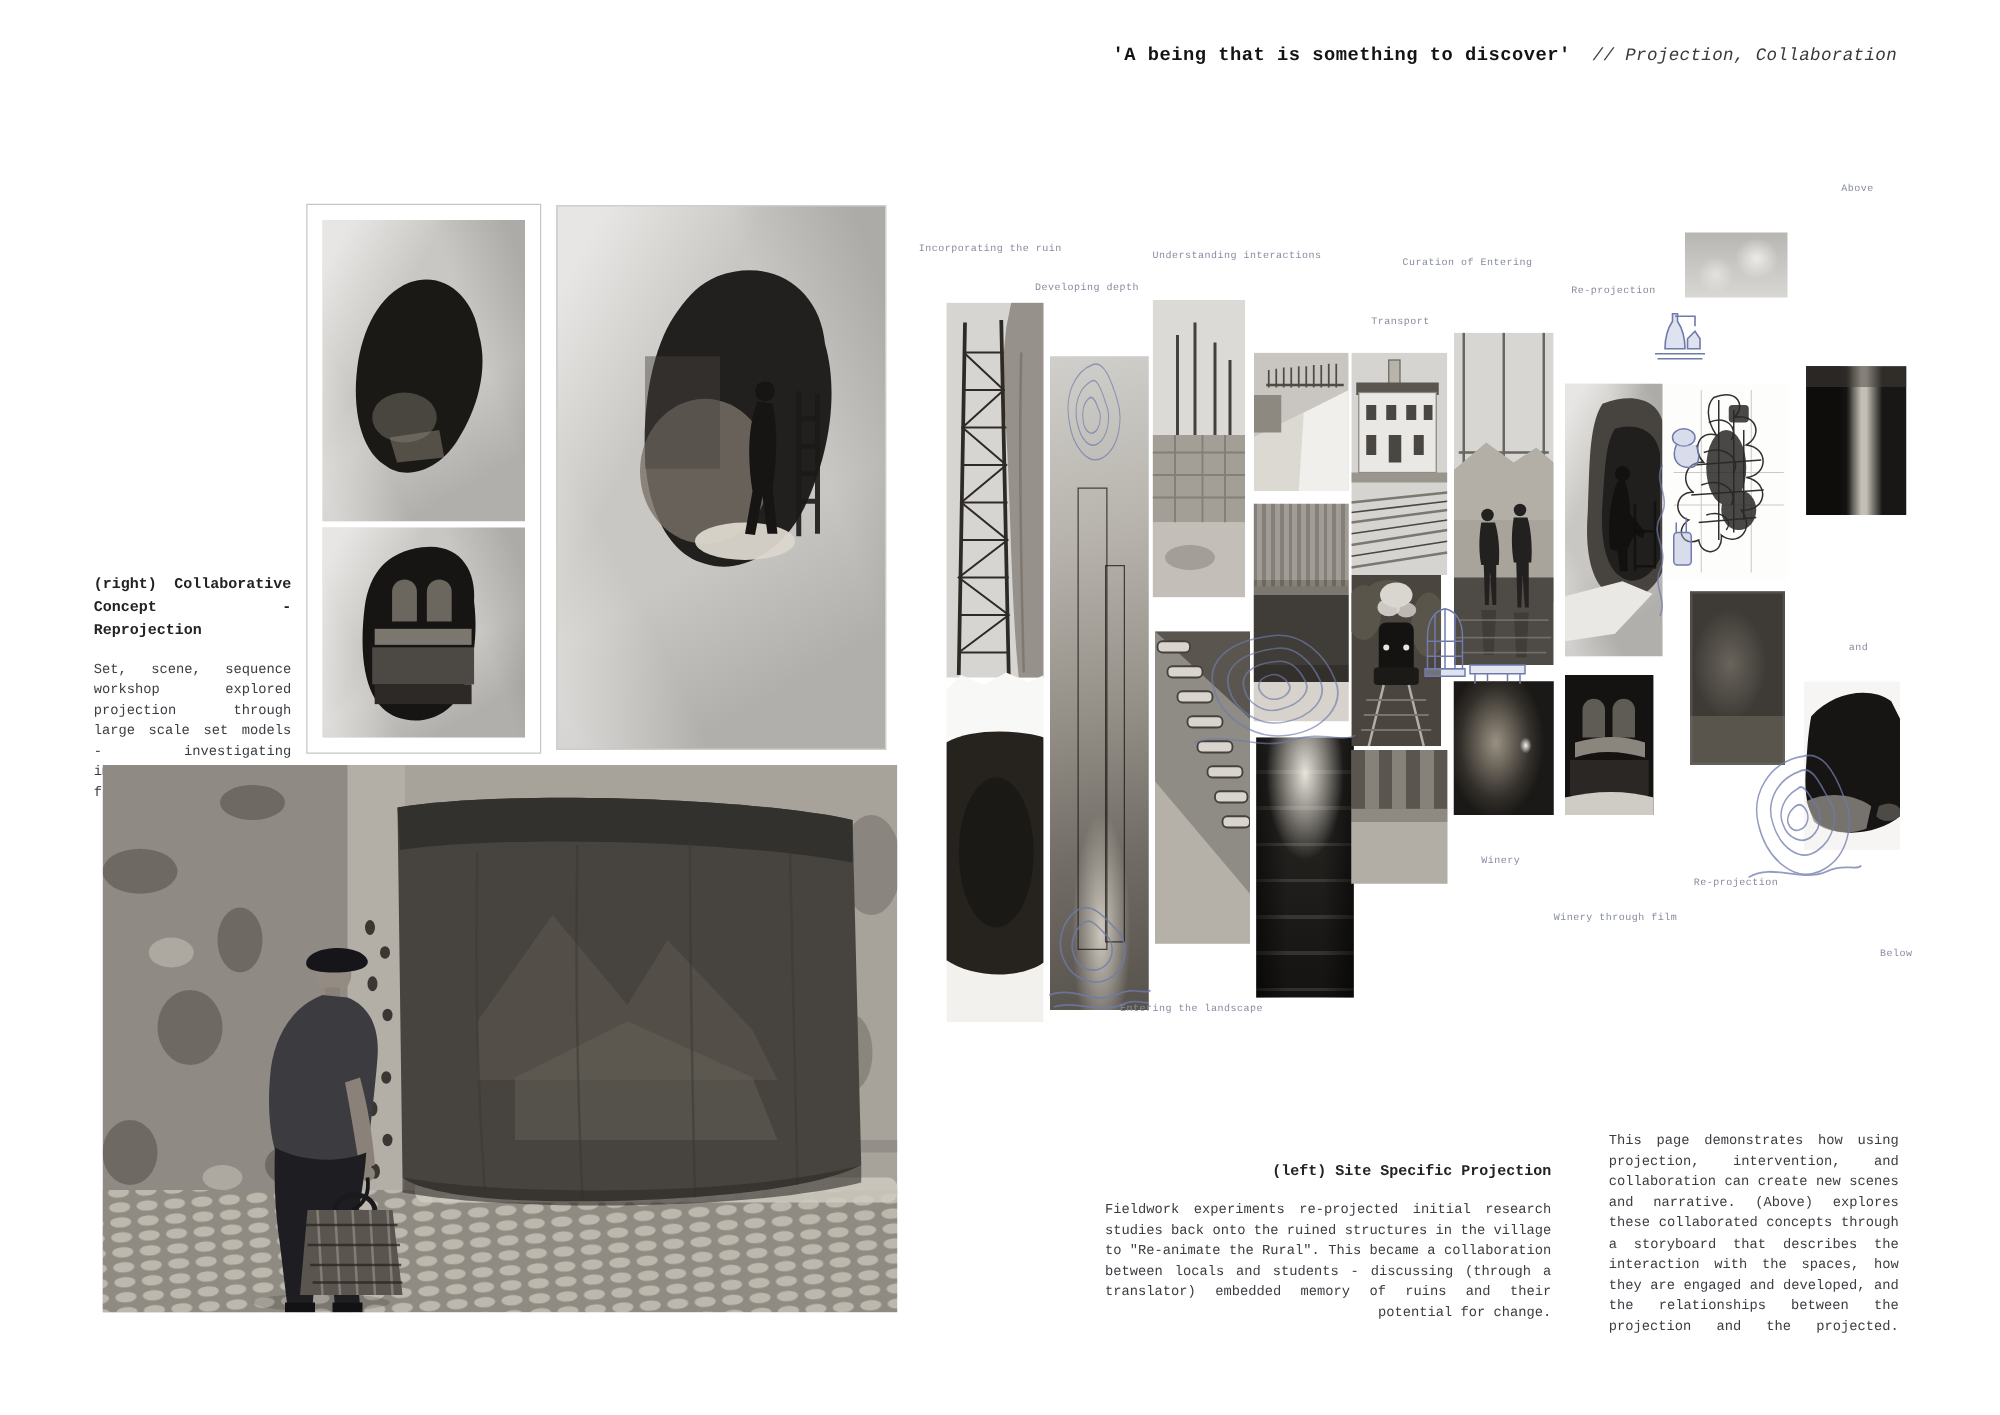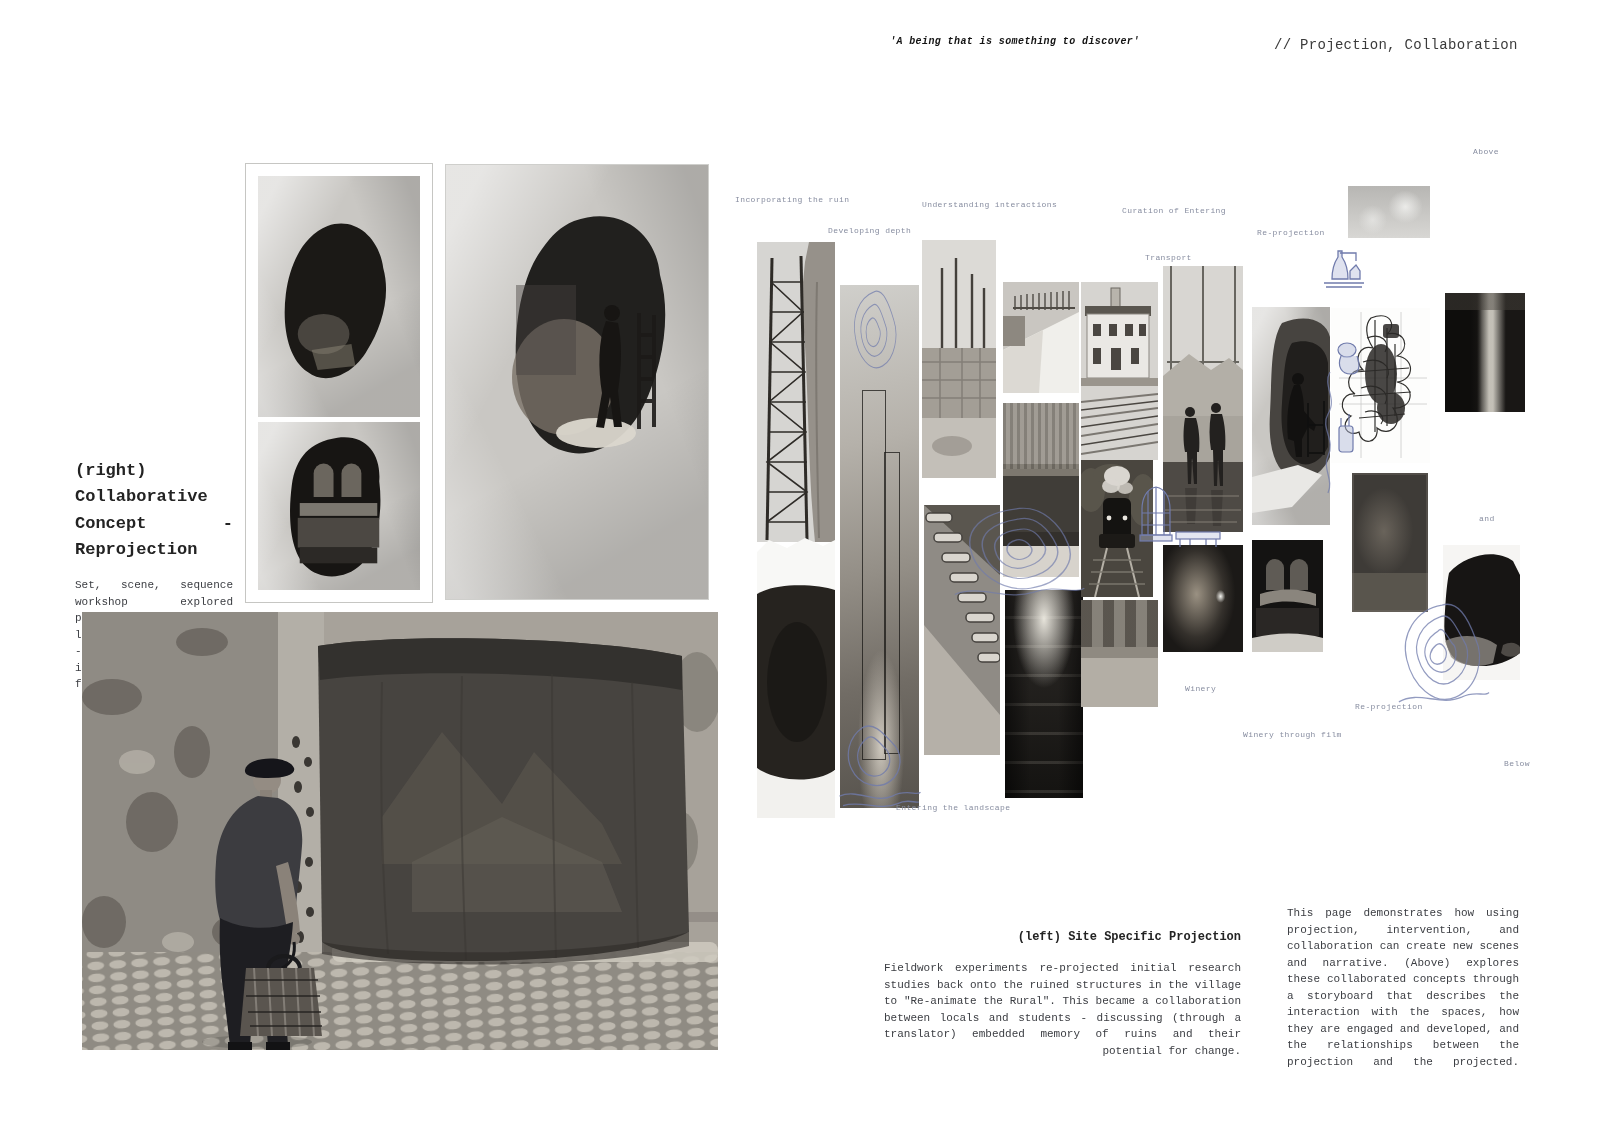--- a/index.html
+++ b/index.html
@@ -2,31 +2,31 @@
 <html><head>
 <meta charset="utf-8">
 <style>
   html,body{margin:0;padding:0;background:#e8e8e8;}
   .page{
     position:relative;width:1600px;height:1132px;background:#ffffff;
     overflow:hidden;font-family:"Liberation Mono","DejaVu Sans Mono",monospace;
   }
   
   .main-title{
-    position:absolute;left:890px;top:36px;font-size:10px;font-weight:700;
-    letter-spacing:.4px;color:#131313;white-space:nowrap;font-style:italic;
+    position:absolute;left:890px;top:36px;font-size:15px;font-weight:700;
+    letter-spacing:.4px;color:#131313;white-space:nowrap;
   }
   .subtitle{
-    position:absolute;left:1274px;top:37px;font-size:14px;
+    position:absolute;left:1274px;top:37px;font-size:14px;font-style:italic;
     letter-spacing:.3px;color:#3a3a3a;white-space:nowrap;
   }
   
   .caption-left{position:absolute;left:75px;top:458px;width:158px;color:#34363b;}
   .caption-left h3{
-    margin:0 0 14px 0;font-size:17px;font-weight:700;line-height:1.55;
+    margin:0 0 14px 0;font-size:12px;font-weight:700;line-height:1.55;
     text-align:justify;text-align-last:justify;color:#232323;
   }
   .caption-left p{
     margin:0;font-size:11px;line-height:1.5;text-align:justify;
     text-align-last:right;color:#3b3d42;
   }
   .caption-site{position:absolute;left:884px;top:930px;width:357px;}
   .caption-site h3{
     margin:0 0 16px 0;font-size:12px;font-weight:700;text-align:right;color:#232323;
   }
@@ -531,21 +531,21 @@
 
   <svg class="sketch" style="left:1320px;top:370px;width:20px;height:125px;opacity:.7;" viewBox="0 0 20 125">
     <path d="M10 2 C2 16 18 28 8 44 C0 58 16 70 8 86 C2 98 14 110 8 123" fill="none" stroke="currentColor" stroke-width="1.3"></path>
   </svg>
 
   <span class="clabel" style="left:735px;top:195px;">Incorporating the ruin</span>
   <span class="clabel" style="left:922px;top:200px;">Understanding interactions</span>
   <span class="clabel" style="left:1122px;top:206px;">Curation of Entering</span>
   <span class="clabel" style="left:828px;top:226px;">Developing depth</span>
   <span class="clabel" style="left:1257px;top:228px;">Re-projection</span>
-  <span class="clabel" style="left:1097px;top:253px;margin-left:48px;">Transport</span>
+  <span class="clabel" style="left:1097px;top:253px;">Transport</span>
   <span class="clabel" style="left:1473px;top:147px;">Above</span>
   <span class="clabel" style="left:1479px;top:514px;">and</span>
   <span class="clabel" style="left:1185px;top:684px;">Winery</span>
   <span class="clabel" style="left:1355px;top:702px;">Re-projection</span>
   <span class="clabel" style="left:1243px;top:730px;">Winery through film</span>
   <span class="clabel" style="left:1476px;top:759px;padding-left:28px;">Below</span>
   <span class="clabel" style="left:896px;top:803px;">Entering the landscape</span>
 
   <div class="caption-site">
     <h3>(left) Site Specific Projection</h3>

